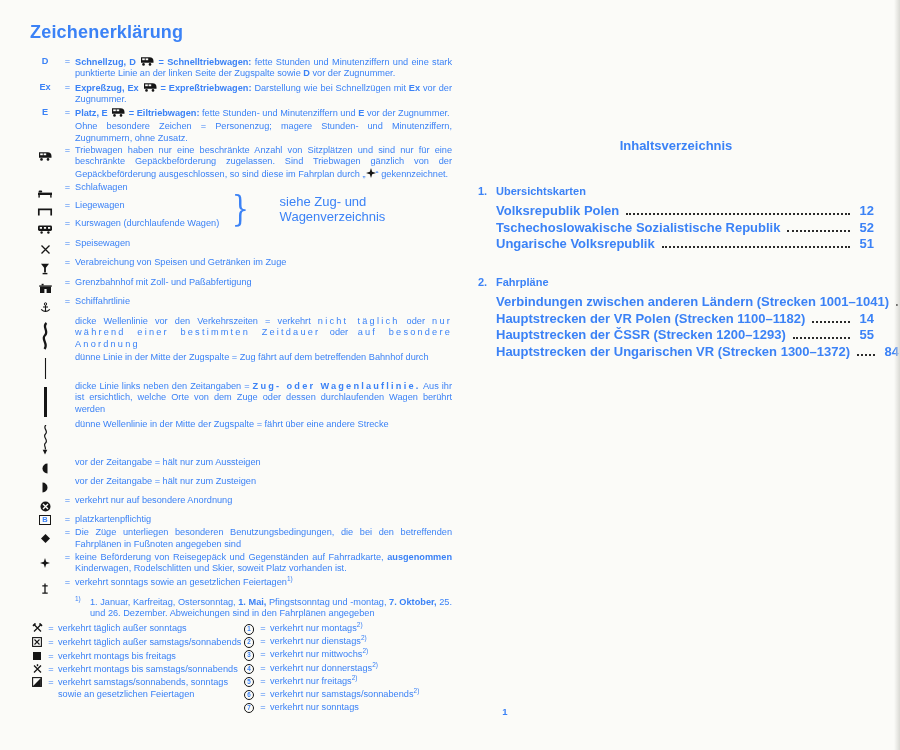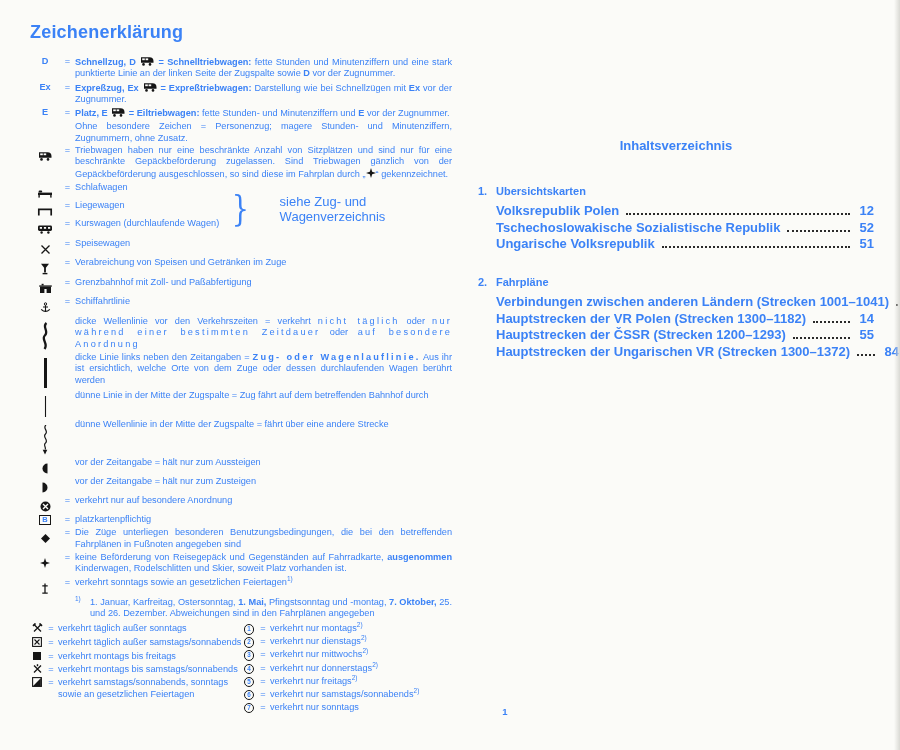--- a/index.html
+++ b/index.html
@@ -189,32 +189,32 @@
           <div class="txt"><span>Schiffahrtlinie</span></div>
         </div>
         <div class="lrow">
           <div class="sym"><span class="ic"><svg width="12" height="28" viewBox="0 0 12 28">
                 <path d="M7.5 1C2.5 5 10.5 9 5.8 13.5 1.8 17.5 9.8 21.5 5.5 27" fill="none" stroke="#161616" stroke-width="2.3"></path>
               </svg></span></div>
           <div class="eq"></div>
           <div class="txt"><span>dicke Wellenlinie vor den Verkehrszeiten = verkehrt </span><span class="s">nicht täglich</span><span> oder </span><span class="s">nur während einer bestimmten Zeitdauer</span><span> oder </span><span class="s">auf besondere Anordnung</span></div>
         </div>
         <div class="lrow">
+          <div class="sym"><span class="ic"><svg width="3" height="21" viewBox="0 0 3 21">
+                <path d="M1.5 0V21" stroke="#161616" stroke-width="1.1"></path>
+              </svg></span></div>
+          <div class="eq"></div>
+          <div class="txt"><span>dünne Linie in der Mitte der Zugspalte = Zug fährt auf dem betreffenden Bahnhof durch</span></div>
+        </div>
+        <div class="lrow">
           <div class="sym"><span class="ic"><svg width="5" height="30" viewBox="0 0 5 30">
                 <path d="M2.5 0V30" stroke="#161616" stroke-width="3"></path>
               </svg></span></div>
           <div class="eq"></div>
           <div class="txt"><span>dicke Linie links neben den Zeitangaben = </span><span class="sb">Zug- oder Wagenlauflinie.</span><span> Aus ihr ist ersichtlich, welche Orte von dem Zuge oder dessen durchlaufenden Wagen berührt werden</span></div>
-        </div>
-        <div class="lrow">
-          <div class="sym"><span class="ic"><svg width="3" height="21" viewBox="0 0 3 21">
-                <path d="M1.5 0V21" stroke="#161616" stroke-width="1.1"></path>
-              </svg></span></div>
-          <div class="eq"></div>
-          <div class="txt"><span>dünne Linie in der Mitte der Zugspalte = Zug fährt auf dem betreffenden Bahnhof durch</span></div>
         </div>
         <div class="lrow">
           <div class="sym"><span class="ic"><svg width="10" height="30" viewBox="0 0 10 30">
                 <path d="M6 0C2 3 9 6 5.5 9 2 12 9 15 5.5 18 3 20 6.2 22 5.2 24.4" fill="none" stroke="#161616" stroke-width="1.2"></path>
                 <path d="M5 29.6 2.7 24.8H7.3Z" fill="#161616"></path>
               </svg></span></div>
           <div class="eq"></div>
           <div class="txt"><span>dünne Wellenlinie in der Mitte der Zugspalte = fährt über eine andere Strecke</span></div>
         </div>
         <div class="lrow">
@@ -381,21 +381,21 @@
           <div class="toc-head">
             <div class="toc-secnum">2.</div>
             <div>Fahrpläne</div>
           </div>
           <div class="toc-entry">
             <div class="toc-label">Verbindungen zwischen anderen Ländern (Strecken 1001–1041)</div>
             <div class="leader"></div>
             <div class="pnum">3</div>
           </div>
           <div class="toc-entry">
-            <div class="toc-label">Hauptstrecken der VR Polen (Strecken 1300–1182)</div>
+            <div class="toc-label">Hauptstrecken der VR Polen (Strecken 1100–1182)</div>
             <div class="leader"></div>
             <div class="pnum">14</div>
           </div>
           <div class="toc-entry">
             <div class="toc-label">Hauptstrecken der ČSSR (Strecken 1200–1293)</div>
             <div class="leader"></div>
             <div class="pnum">55</div>
           </div>
           <div class="toc-entry">
             <div class="toc-label">Hauptstrecken der Ungarischen VR (Strecken 1300–1372)</div>

